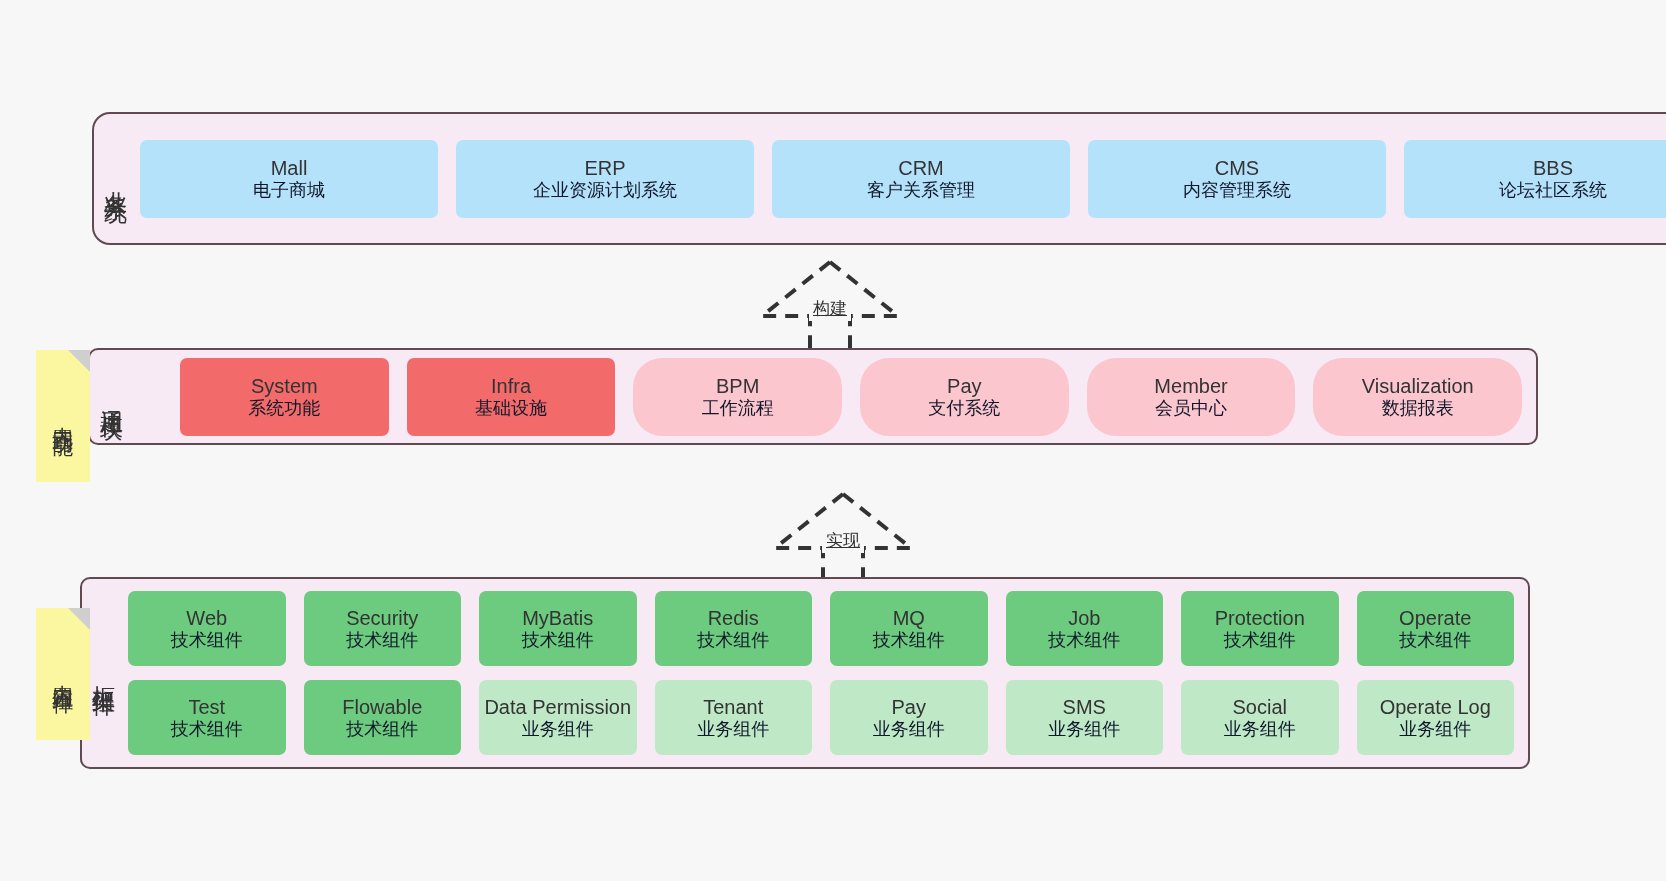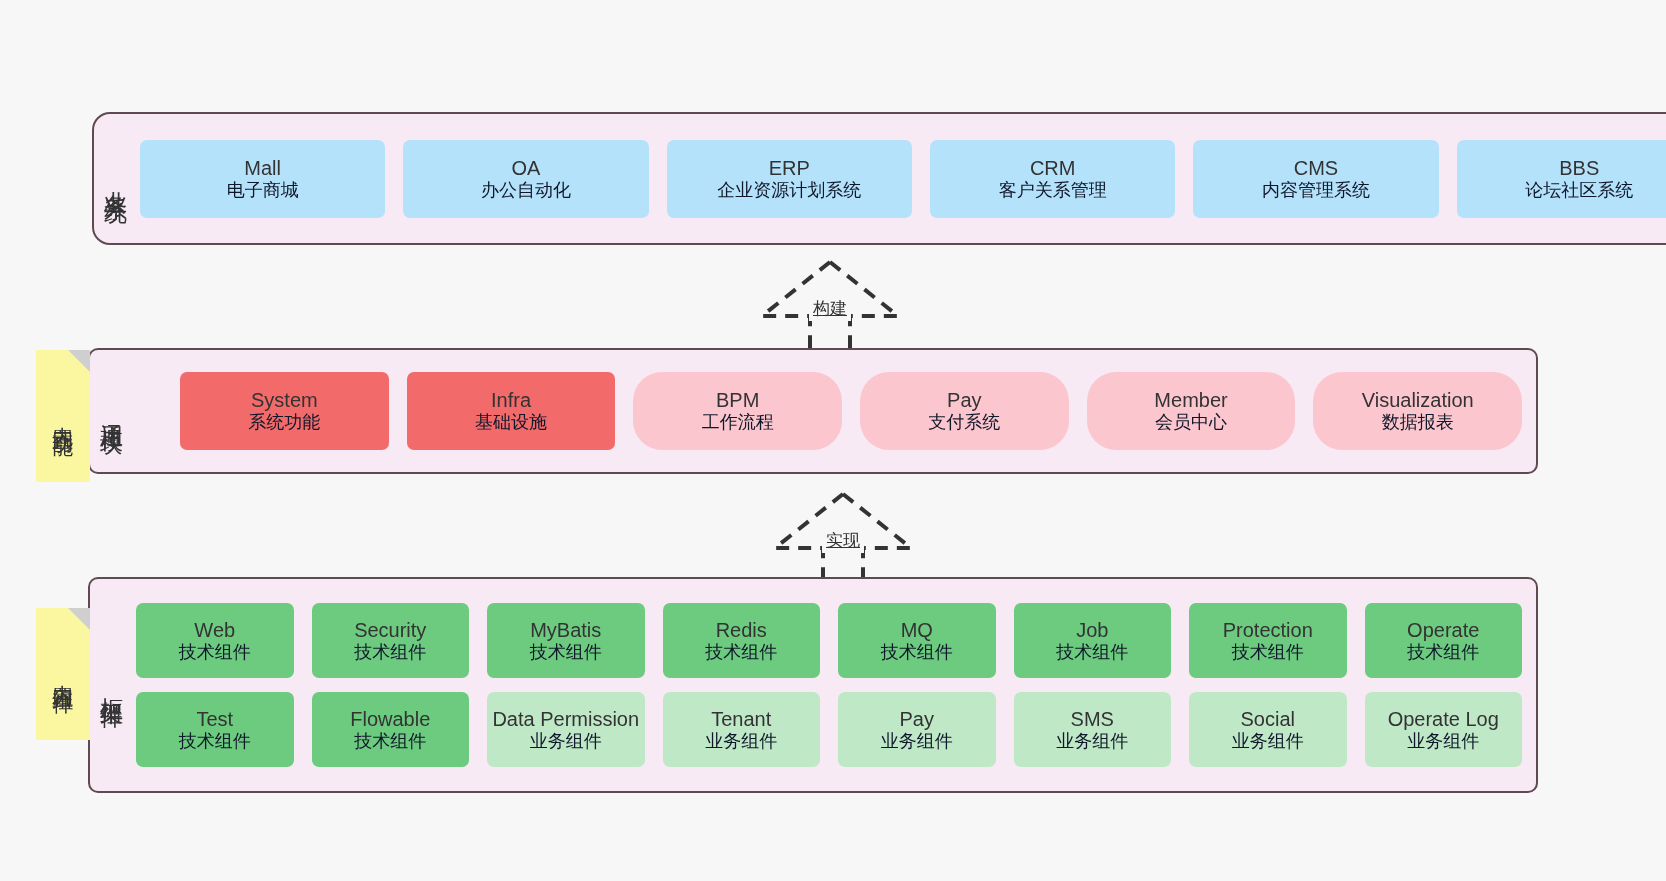--- a/index.html
+++ b/index.html
@@ -90,22 +90,22 @@
   .node.wrap .en { white-space: normal; }
 
   .c-blue       { background: #b5e2fb; }
   .c-red        { background: #f26a6a; }
   .c-pink       { background: #fcc6ce; border-radius: 29px; }
   .c-green      { background: #6ccb7f; }
   .c-lightgreen { background: #bfe8c7; }
 
   
   #layer-business  { left: 92px;  top: 112px; width: 1626px; height: 133px; border-radius: 18px; }
-  #layer-modules   { left: 88px;  top: 348px; width: 1450px; height: 126px; gap: 44px; }
-  #layer-framework { left: 88px;  top: 577px; width: 1450px; height: 216px; }
+  #layer-modules   { left: 88px;  top: 348px; width: 1450px; height: 97px; gap: 44px; }
+  #layer-framework { left: 80px;  top: 577px; width: 1450px; height: 192px; }
 
   #layer-business  .row .node { height: 78px; }
   #layer-modules   .row .node { height: 78px; }
   #layer-framework .row .node { height: 75px; }
 
   
   .note {
     position: absolute;
     background: #fbf7a0;
     box-sizing: border-box;
@@ -163,24 +163,20 @@
 
 <div id="canvas">
 
   <div class="layer" id="layer-business">
     <div class="layer-label">业务系统</div>
     <div class="layer-body">
       <div class="row">
         <div class="node c-blue">
           <span class="en">Mall</span>
           <span class="cn">电子商城</span>
-        </div>
-        <div class="node c-blue">
-          <span class="en">OA</span>
-          <span class="cn">办公自动化</span>
         </div>
         <div class="node c-blue">
           <span class="en">ERP</span>
           <span class="cn">企业资源计划系统</span>
         </div>
         <div class="node c-blue">
           <span class="en">CRM</span>
           <span class="cn">客户关系管理</span>
         </div>
         <div class="node c-blue">

